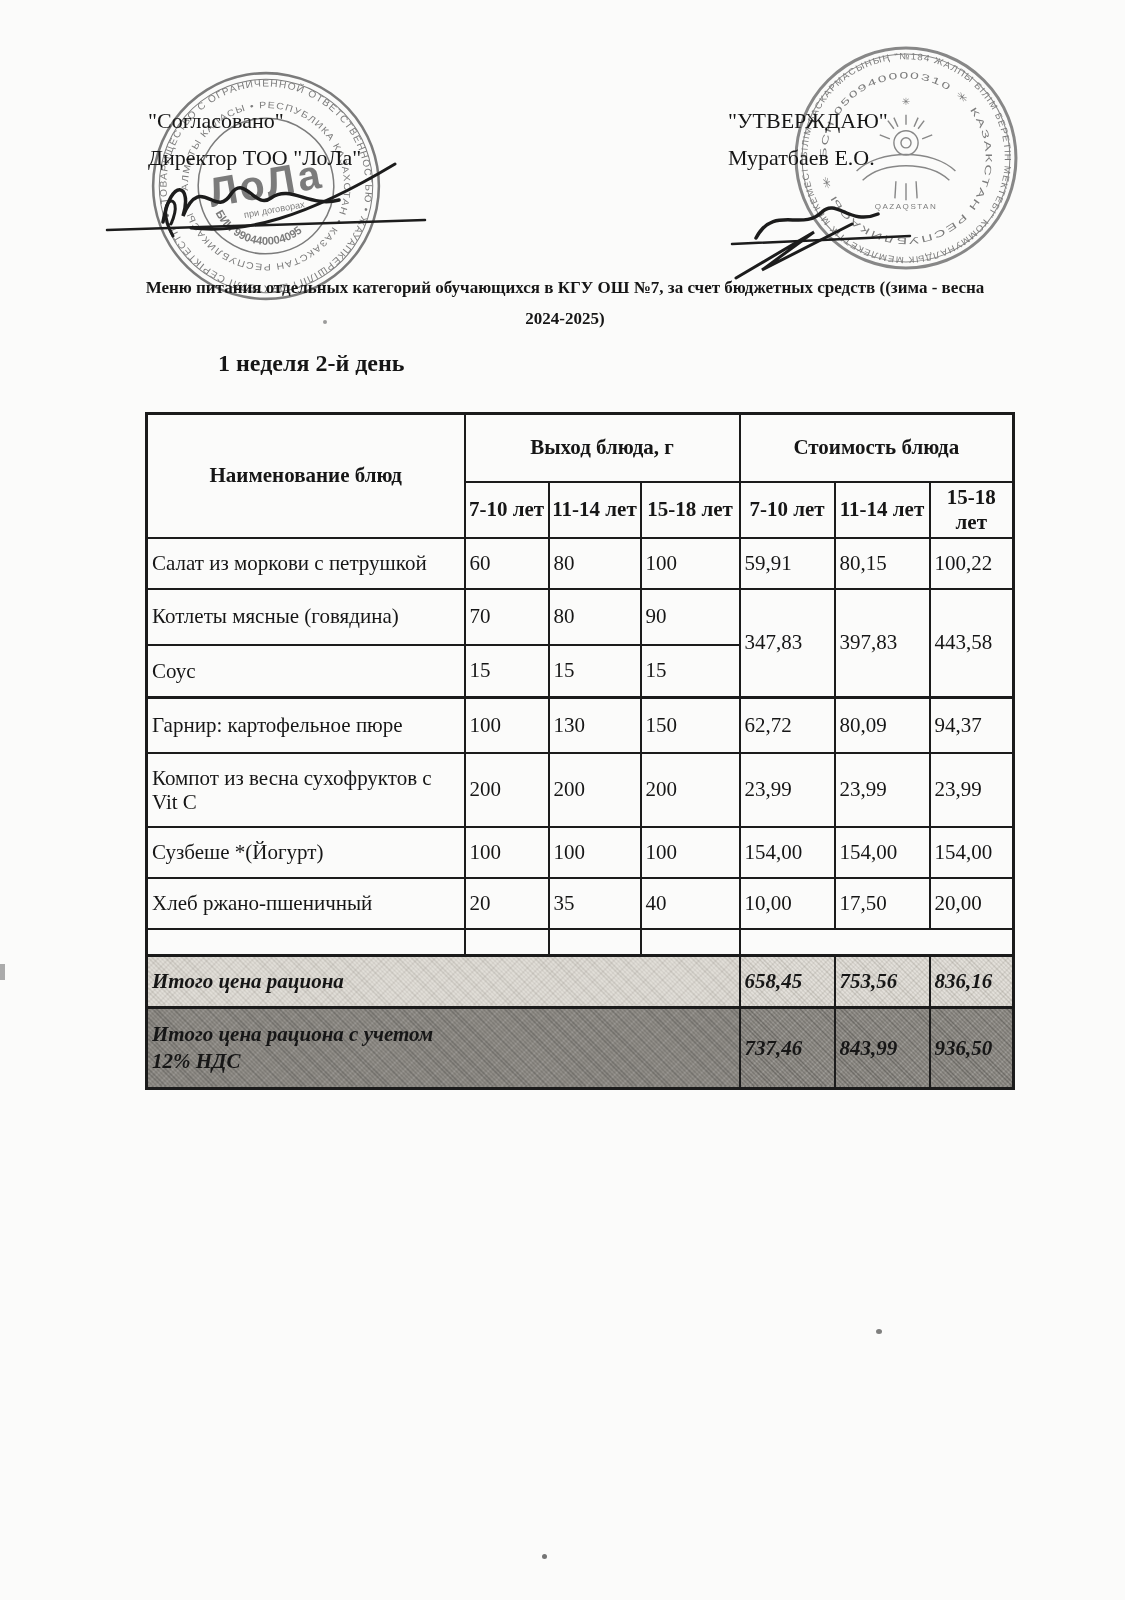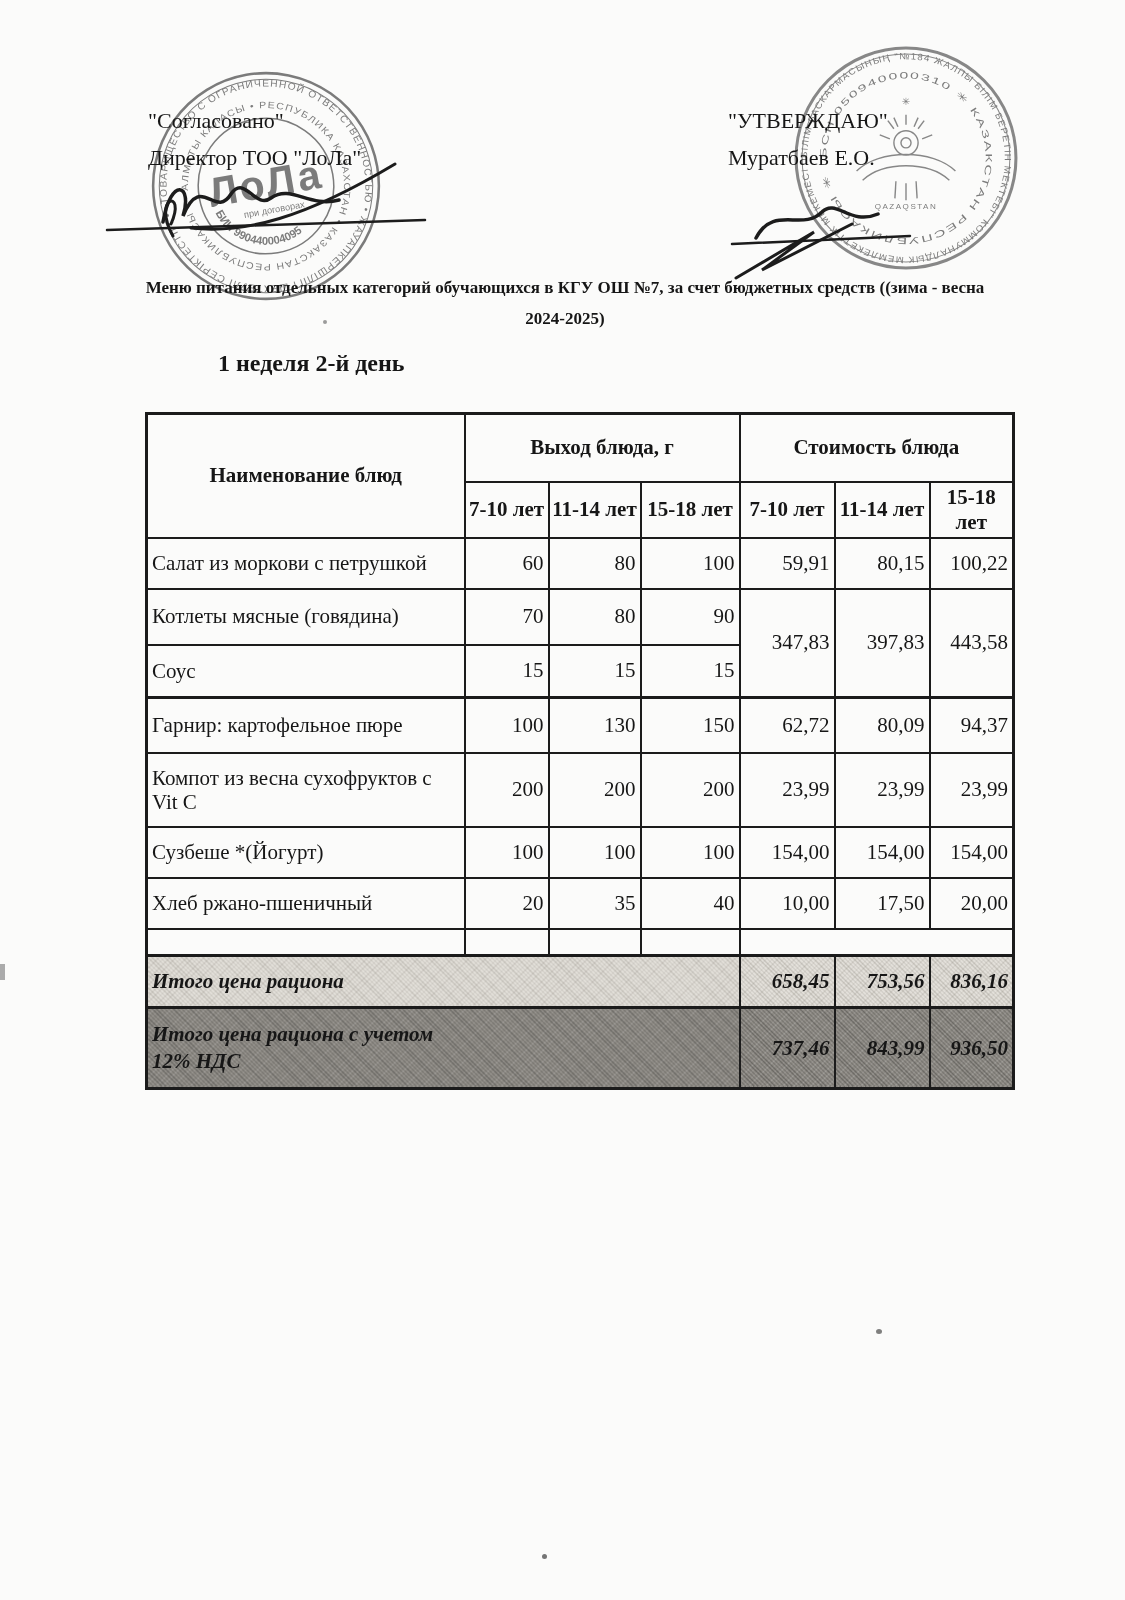--- a/index.html
+++ b/index.html
@@ -37,21 +37,21 @@
     position:absolute;left:145px;top:412px;z-index:3;
     width:867px;border-collapse:collapse;table-layout:fixed;
     font-size:21px;
     background:transparent;
   }
   table.menu,table.menu th,table.menu td{border:2px solid #1b1b1b;}
   table.menu{border-width:3px;}
   table.menu th{font-weight:bold;vertical-align:middle;text-align:center;padding:2px;}
   table.menu td{vertical-align:middle;padding:12px 4px;}
   td.name{text-align:left;padding-left:7px;line-height:1.15;}
-  td.num{text-align:right;}
+  td.num{text-align:left;}
   tr.hdr1{height:68px;}
   tr.hdr2{height:50px;margin-left:23px;}
   tr.r1{height:46px;} tr.r2{height:56px;} tr.r3{height:53px;}
   tr.r4{height:55px;} tr.r5{height:51px;} tr.r6{height:49px;}
   tr.r7{height:48px;} tr.rempty{height:17px;}
   tr.rtotal{height:51px;} tr.rvat{height:64px;}
   tr.rtotal td, tr.rvat td{font-style:italic;font-weight:bold;}
   tr.r4 td{border-top-width:3px;}
   tr.rtotal td{border-top-width:3px;}
   tr.rvat td{border-top-width:3px;}

